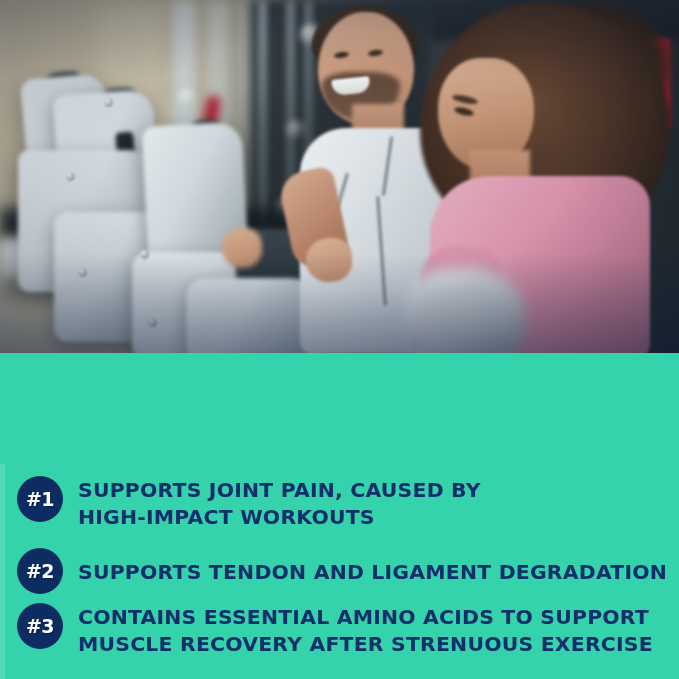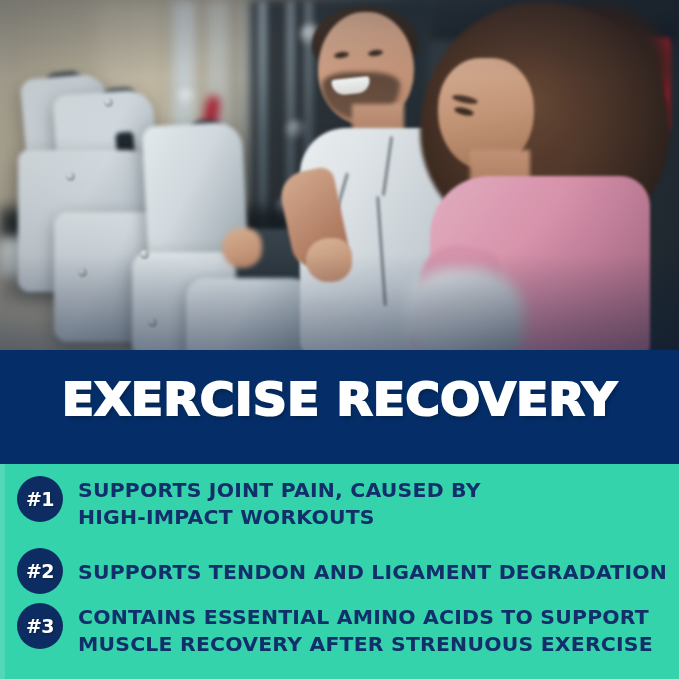--- a/index.html
+++ b/index.html
@@ -473,23 +473,20 @@
     <div class="woman-neck"></div>
     <div class="woman-top"></div>
     <div class="woman-arm"></div>
 
     <div class="fg-blur-blob"></div>
 
     <div class="photo-cooltone"></div>
     <div class="photo-vignette"></div>
   </div>
 
-  <div class="title-band">
-    <div class="title-text">EXERCISE RECOVERY</div>
-  </div>
 
   <div class="bullets">
     <div class="edge-strip"></div>
 
     <div class="bullet-row row-1">
       <div class="badge">#1</div>
       <div class="bullet-text">SUPPORTS JOINT PAIN, CAUSED BY
 HIGH-IMPACT WORKOUTS</div>
     </div>
 

